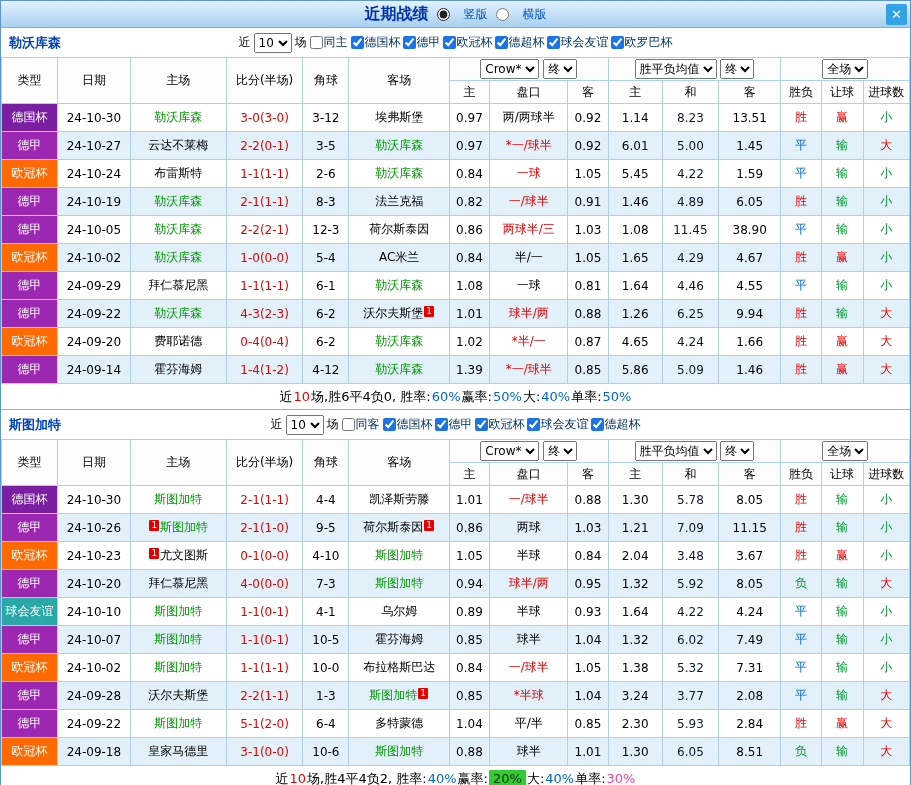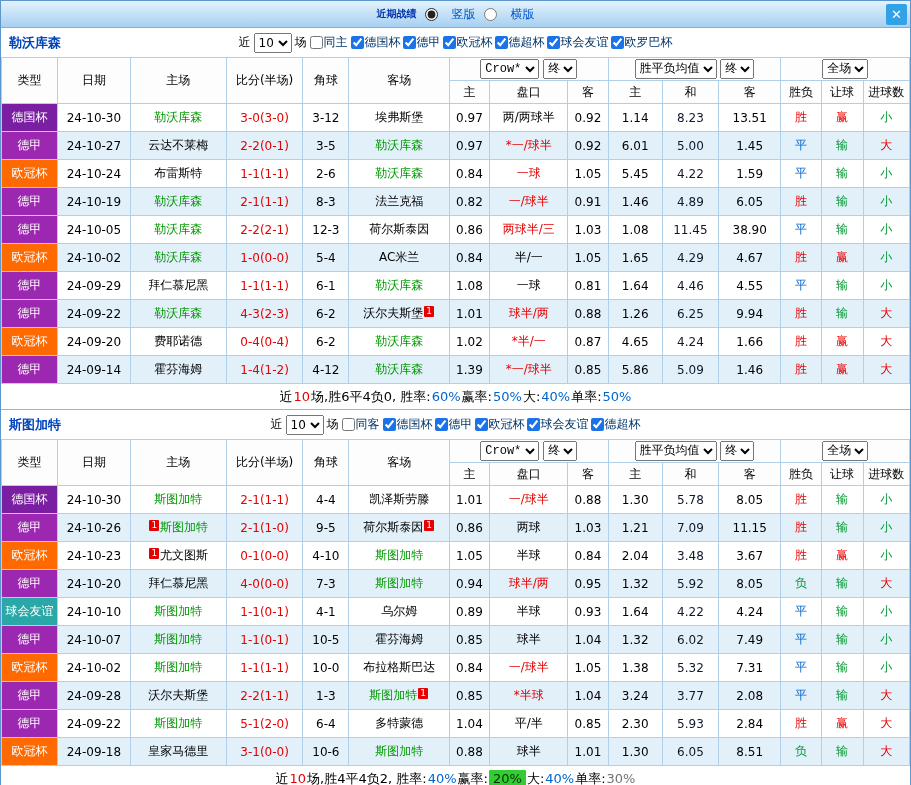--- a/index.html
+++ b/index.html
@@ -23,21 +23,21 @@
   .titlebar {
     position: relative;
     height: 27px;
     flex: 0 0 27px;
     background: linear-gradient(180deg, #e3f2fd 0%, #a7d0f0 100%);
     border-bottom: 1px solid #7fb0dd;
     display: flex;
     align-items: center;
   }
   .titlebar-center { margin: 0 auto; display: flex; align-items: center; gap: 8px; }
-  .title { color: #0033aa; font-weight: bold; font-size: 10px; }
+  .title { color: #0033aa; font-weight: bold; font-size: 16px; }
   .radio-label { color: #0055cc; font-size: 12px; display: inline-flex; align-items: center; gap: 14px; cursor: pointer; }
   .radio-label input { margin: 0; accent-color: #222; }
   .close-btn {
     position: absolute; right: 3px; top: 3px;
     width: 21px; height: 21px;
     background: #33a1e6; color: #fff;
     font-size: 13px; font-weight: bold;
     text-align: center; line-height: 21px;
     border-radius: 2px; cursor: pointer;
   }
@@ -77,21 +77,21 @@
   }
   
   .stats-footer {
     height: 26px; flex: 0 0 26px;
     display: flex; align-items: center; justify-content: center;
     font-size: 13px; color: #000;
     border-bottom: 1px solid #8ab6e0;
     background: #fff; gap: 1px;
   }
   .stats-footer span.hl { padding: 1px 4px; border-radius: 1px; }
-  .sel-cell select { vertical-align: middle; font-family: Liberation Mono, monospace; }
+  .sel-cell select { vertical-align: middle; }
 </style>
 </head>
 <body>
 
 <div class="panel">
 
   <div class="titlebar">
     <div class="titlebar-center">
       <span class="title">近期战绩</span>
       <label class="radio-label">
@@ -644,16 +644,16 @@
   <div class="stats-footer">
       <span>近</span>
       <span style="color: rgb(230, 0, 0);">10</span>
       <span>场,胜4平4负2, 胜率:</span>
       <span style="color: rgb(0, 102, 204);">40%</span>
       <span> 赢率: </span>
       <span class="hl" style="color: rgb(0, 51, 0); background: rgb(51, 204, 51);">20%</span>
       <span> 大:</span>
       <span style="color: rgb(0, 102, 204);">40%</span>
       <span> 单率:</span>
-      <span style="color: #737373;">30%</span>
+      <span style="color: #ec4899;">30%</span>
     </div>
 
 </div>
 
 </body></html>

